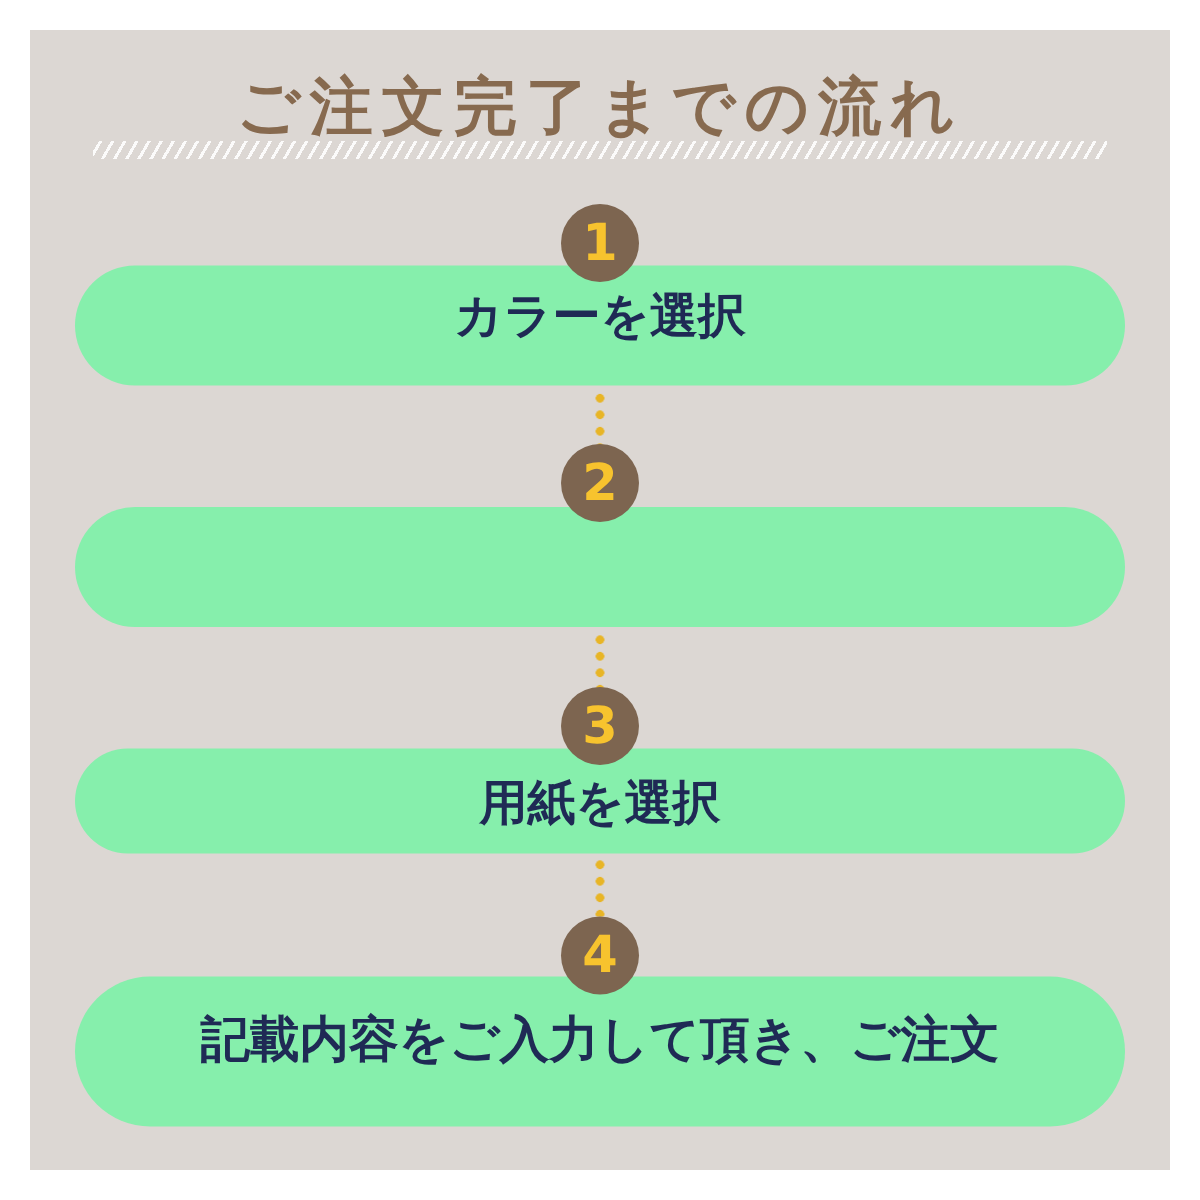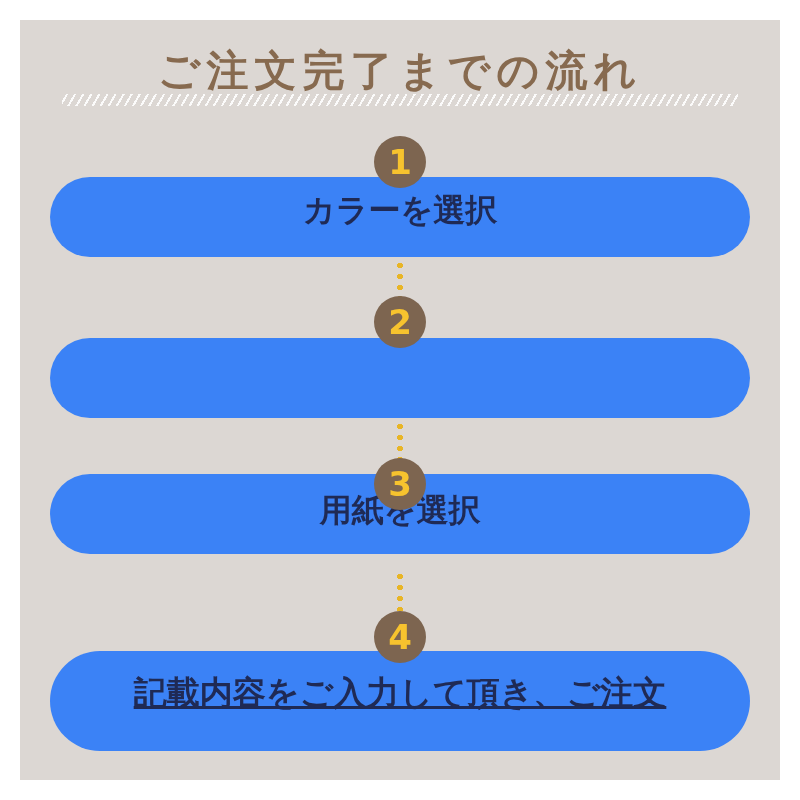--- a/index.html
+++ b/index.html
@@ -3,21 +3,21 @@
 <meta charset="utf-8">
 <style>
   html, body { margin:0; padding:0; }
   body { width:800px; height:800px; background:#ffffff; position:relative; overflow:hidden;
          font-family:"DejaVu Sans", sans-serif; }
   .panel { position:absolute; left:20px; top:20px; width:760px; height:760px; background:#dcd7d3; }
   .title { position:absolute; left:0; top:36px; width:800px; text-align:center;
            font-size:42px; font-weight:bold; color:#876a4f; letter-spacing:6px; line-height:70px; z-index:2; }
   .hatch { position:absolute; left:62px; top:94px; width:676px; height:12px; z-index:1;
            background:repeating-linear-gradient(-60deg, transparent 0 5px, #ffffff 5px 7px); opacity:0.9; }
-  .pill { position:absolute; left:50px; width:700px; background:#3b82f6; border-radius:60px;
+  .pill { position:absolute; left:50px; width:700px; background:#86efac; border-radius:60px;
           text-align:center; color:#1f2a55; }
   .pill .main { font-weight:bold; font-size:32px; display:block; }
   .pill .sub { font-weight:bold; font-size:13px; display:block; }
   .circle { position:absolute; left:374px; width:52px; height:52px; border-radius:50%;
             background:#7d6550; color:#f7c32e; font-weight:bold; font-size:34px;
             text-align:center; line-height:52px; z-index:3; }
   .dots { position:absolute; left:397px; width:6px; z-index:2;
           background:radial-gradient(circle, #e8b526 2.7px, transparent 3px) 0 0/6px 11px repeat-y; }
 </style>
 </head>
@@ -31,22 +31,22 @@
   <span class="main" style="padding-top:14px;line-height:38px;">カラーを選択</span>
 </div>
 <div class="circle" style="top:136px;">1</div>
 <div class="dots" style="top:260px;height:44px;"></div>
 
 <div class="pill" style="top:338px;height:80px;">
 </div>
 <div class="circle" style="top:296px;">2</div>
 <div class="dots" style="top:421px;height:40px;"></div>
 
-<div class="pill" style="top:474px;height:80px;">
+<div class="pill" style="top:499px;height:70px;">
   <span class="main" style="padding-top:16px;line-height:40px;">用紙を選択</span>
 </div>
 <div class="circle" style="top:458px;">3</div>
 <div class="dots" style="top:571px;height:40px;"></div>
 
 <div class="pill" style="top:651px;height:100px;">
-  <span class="main" style="padding-top:22px;line-height:40px;font-size:33px;text-decoration:underline;">記載内容をご入力して頂き、ご注文</span>
+  <span class="main" style="padding-top:22px;line-height:40px;font-size:33px;">記載内容をご入力して頂き、ご注文</span>
 </div>
 <div class="circle" style="top:611px;">4</div>
 
 </body></html>

